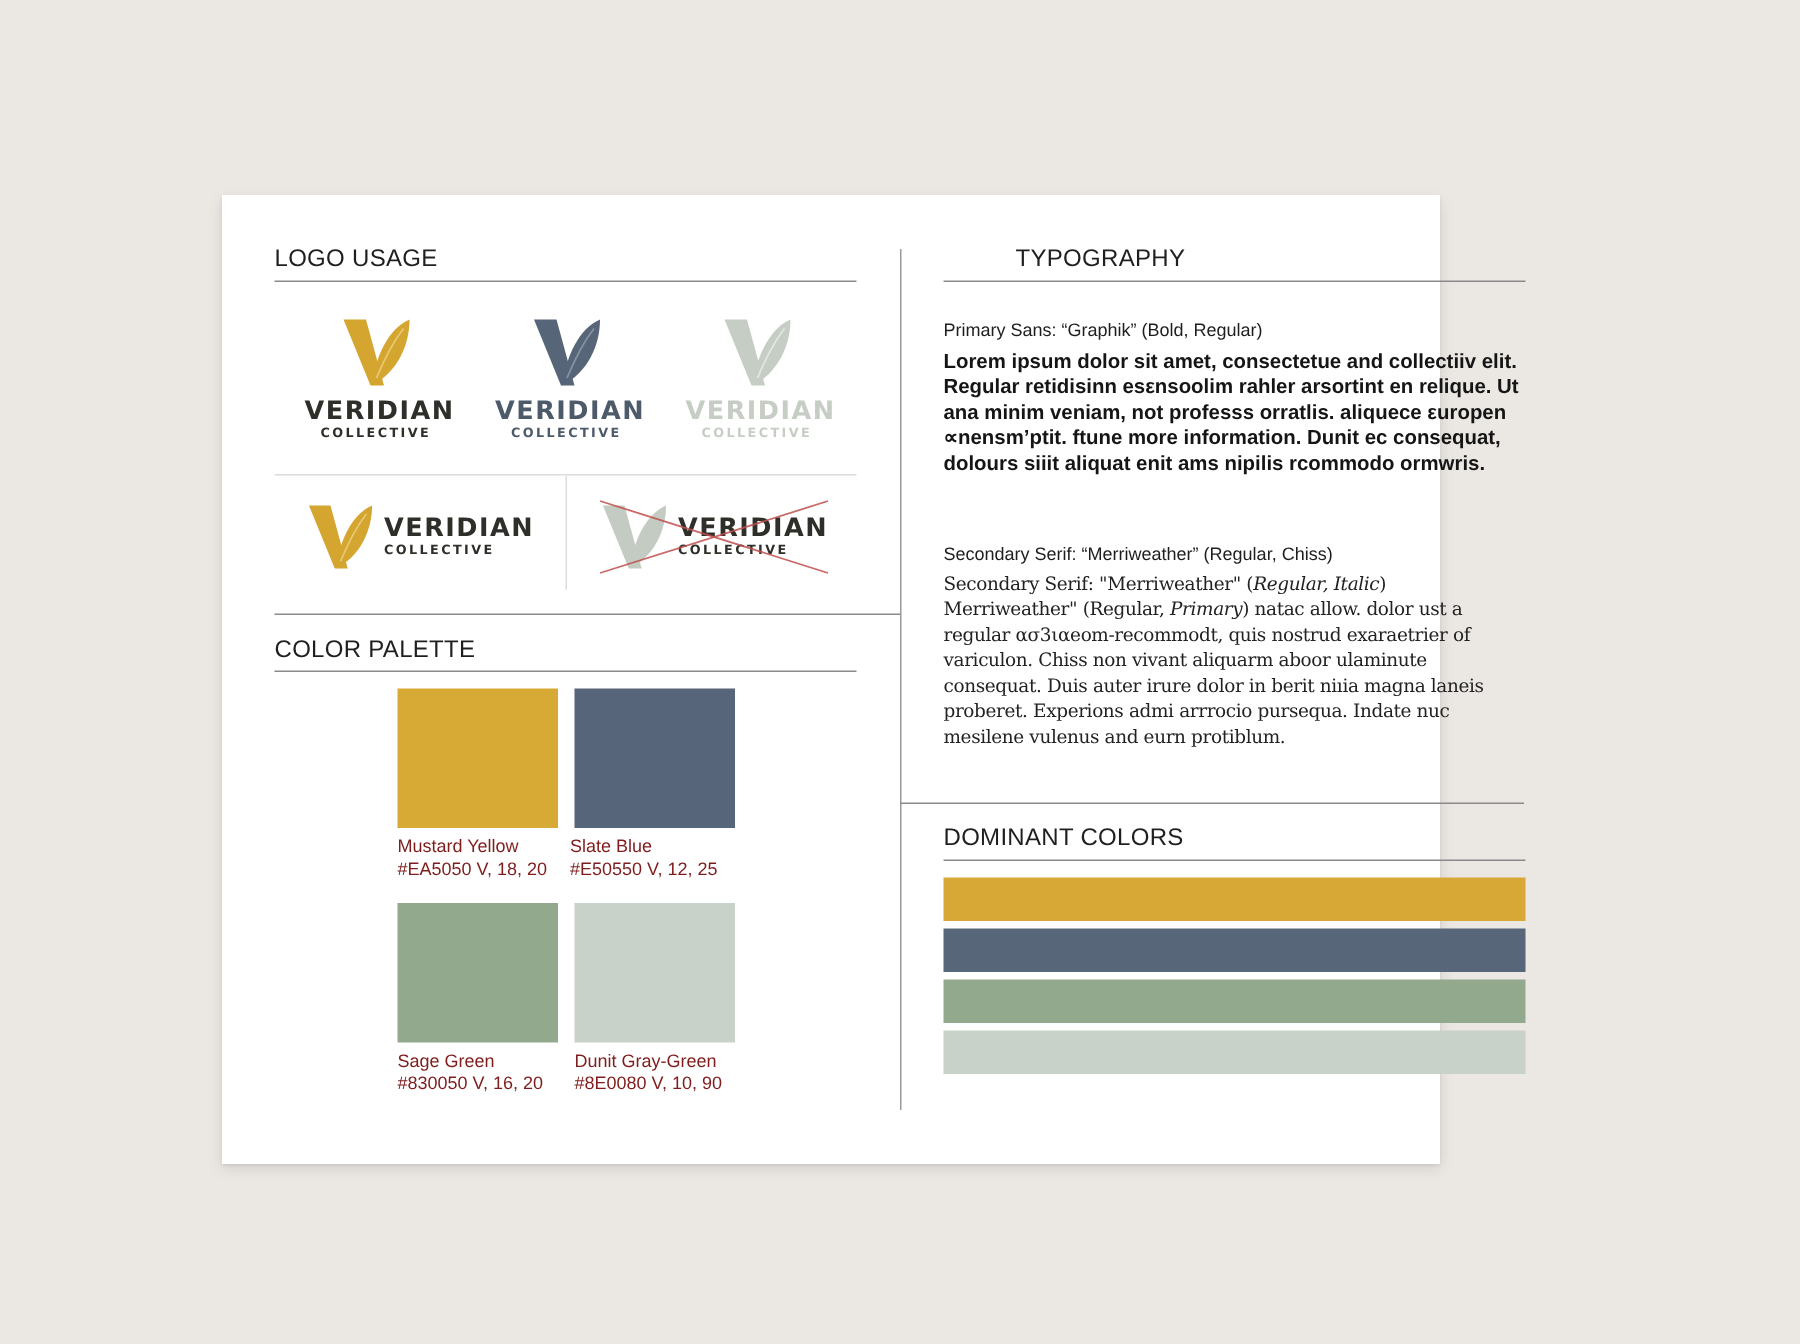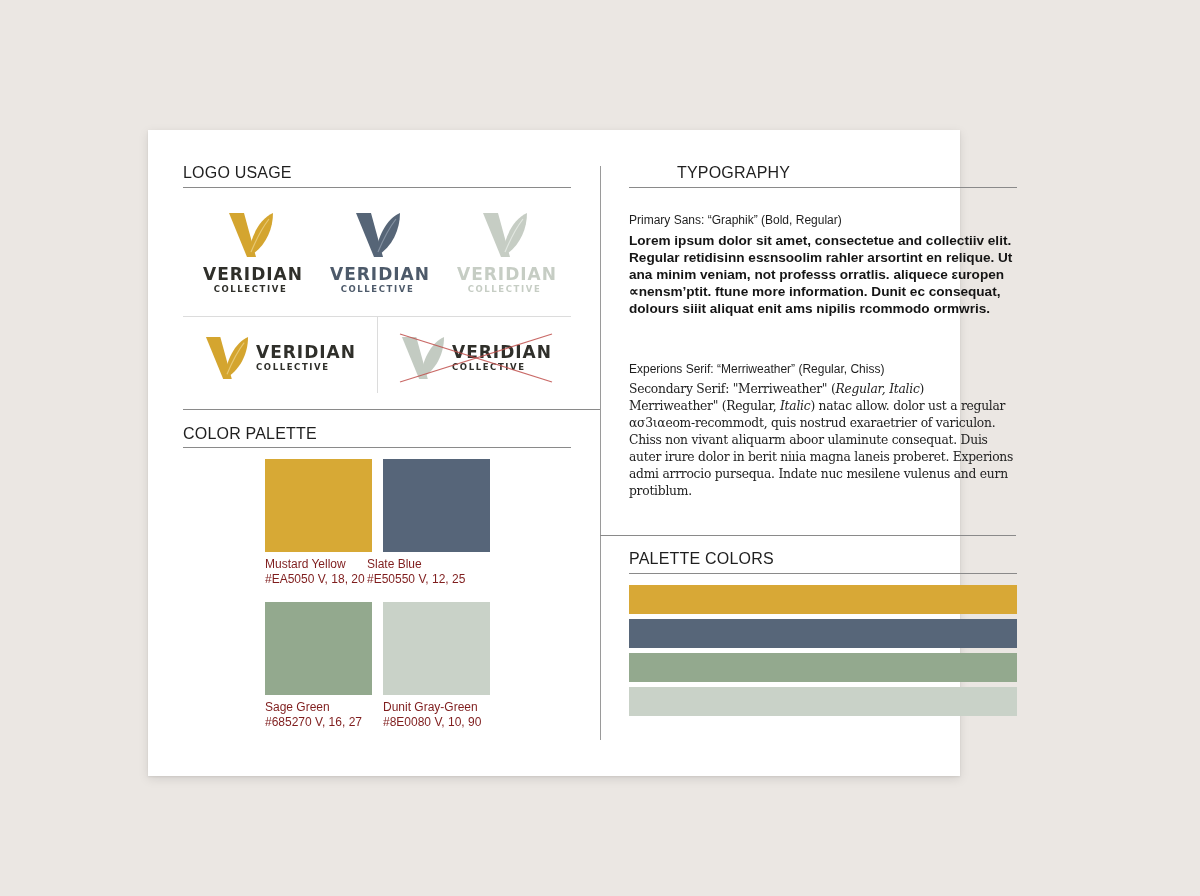--- a/index.html
+++ b/index.html
@@ -165,58 +165,58 @@
   <div class="section-title" style="left:35px; top:295px;">COLOR PALETTE</div>
   <div class="rule" style="left:35px; top:317px; width:388px;"></div>
 
   <div class="swatch" style="left: 117px; top: 329px; background: rgb(215, 169, 53);"></div>
   <div class="swatch-label" style="left:117px; top:427px;">
     <div>Mustard Yellow</div>
       <div>#EA5050 V, 18, 20</div>
   </div>
 
   <div class="swatch" style="left: 235px; top: 329px; background: rgb(86, 101, 121);"></div>
-  <div class="swatch-label" style="left:219px; top:427px;">
+  <div class="swatch-label" style="left:232px; top:427px;">
     <div>Slate Blue</div>
       <div>#E50550 V, 12, 25</div>
   </div>
 
   <div class="swatch" style="left: 117px; top: 472px; background: rgb(147, 169, 142);"></div>
   <div class="swatch-label" style="left:117px; top:570px;">
     <div>Sage Green</div>
-      <div>#685270 V, 16, 27</div>
+      <div>#830050 V, 16, 20</div>
   </div>
 
   <div class="swatch" style="left: 235px; top: 472px; background: rgb(201, 210, 200);"></div>
   <div class="swatch-label" style="left:235px; top:570px;">
     <div>Dunit Gray-Green</div>
       <div>#8E0080 V, 10, 90</div>
   </div>
 
   <div class="vrule" style="left:452px; top:36px; height:574px;"></div>
 
   <div class="section-title" style="left:481px; top:34px;margin-left:48px;">TYPOGRAPHY</div>
   <div class="rule" style="left:481px; top:57px; width:388px;"></div>
 
   <div class="spec-head" style="left:481px; top:83px;">
     <b>Primary Sans: “Graphik” (Bold</b><span>, Regular)</span>
   </div>
   <div class="sans-sample">Lorem ipsum dolor sit amet, consectetue and collectiiv elit. Regular retidisinn esεnsoolim rahler arsortint en relique. Ut ana minim veniam, not professs orratlis. aliquece εuropen ∝nensm’ptit. ftune more information. Dunit ec consequat, dolours siiit aliquat enit ams nipilis rcommodo ormwris.</div>
 
   <div class="spec-head" style="left:481px; top:232px;">
-    <b>Experions Serif: “Merriweather”</b><span> (Regular, Chiss)</span>
+    <b>Secondary Serif: “Merriweather”</b><span> (Regular, Chiss)</span>
   </div>
   <div class="serif-sample">
     <span>Secondary Serif: "Merriweather" (</span><i>Regular, Italic</i><span>)</span><br>
-    <span>Merriweather" (Regular, </span><i>Italic</i><span>) natac allow. dolor ust a</span>
+    <span>Merriweather" (Regular, </span><i>Primary</i><span>) natac allow. dolor ust a</span>
     <span>regular ασ3ιαeom-recommodt, quis nostrud exaraetrier of variculon. Chiss non vivant aliquarm aboor ulaminute consequat. Duis auter irure dolor in berit niıia magna laneis proberet. Experions admi arrrocio pursequa. Indate nuc mesilene vulenus and eurn protiblum.</span>
   </div>
 
   <div class="rule" style="left:452px; top:405px; width:416px;"></div>
 
-  <div class="section-title" style="left:481px; top:420px;">PALETTE COLORS</div>
+  <div class="section-title" style="left:481px; top:420px;">DOMINANT COLORS</div>
   <div class="rule" style="left:481px; top:443px; width:388px;"></div>
 
   <div class="bar" style="top: 455px; background: rgb(216, 168, 54);"></div>
   <div class="bar" style="top: 489px; background: rgb(87, 102, 121);"></div>
   <div class="bar" style="top: 523px; background: rgb(147, 169, 142);"></div>
   <div class="bar" style="top: 557px; background: rgb(201, 210, 200);"></div>
 </div>
 
 </body></html>

